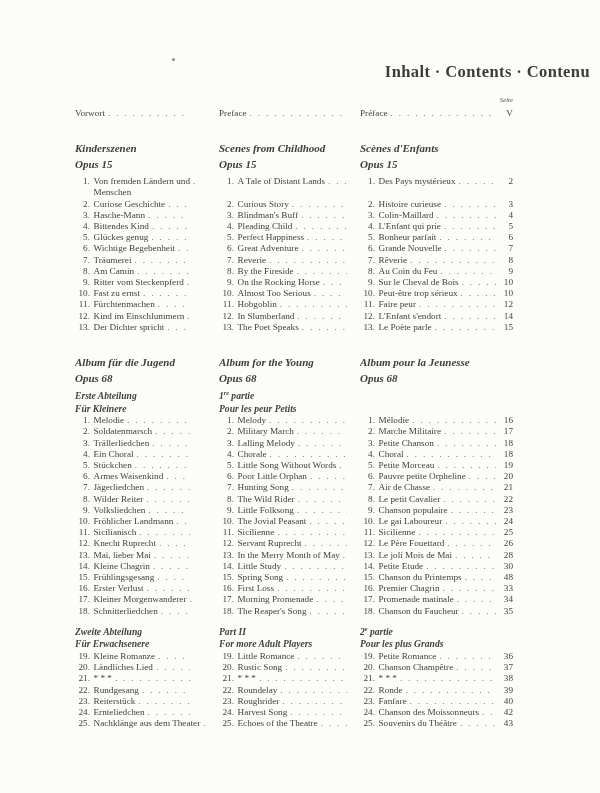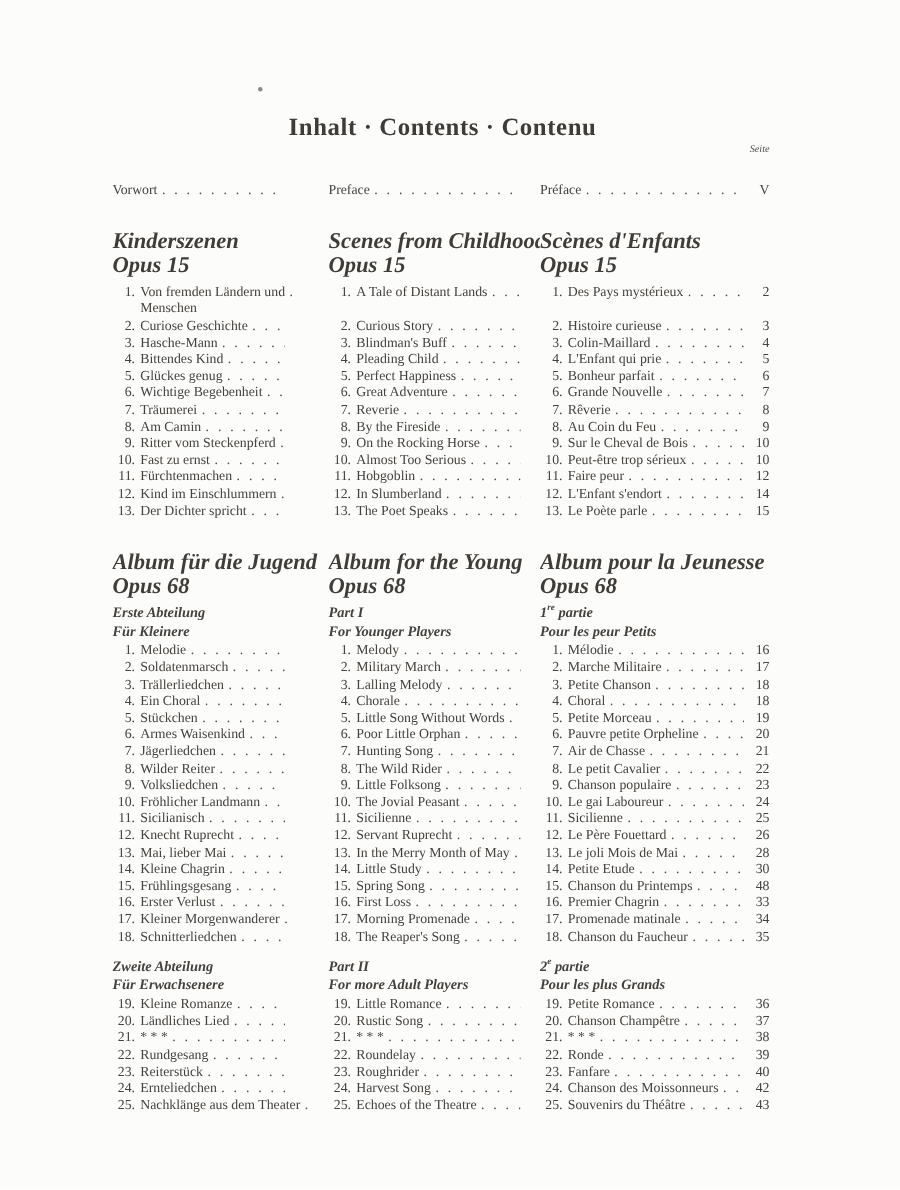--- a/index.html
+++ b/index.html
@@ -7,22 +7,22 @@
     position:relative;
     width:600px; height:793px;
     background:#fcfcfa;
     font-family:"Liberation Serif","DejaVu Serif",serif;
     color:#45423e;
     overflow:hidden;
   }
   .speck { position:absolute; left:172px; top:58px; width:3px; height:3px;
            background:#8d8b86; border-radius:50%; }
   .title {
-    margin:13px; padding:62px 10px 0 0;
-    text-align:center;
+    margin:0; padding:62px 10px 0 0;
+    text-align:right;
     font-size:16.5px; font-weight:600; letter-spacing:0.4px;
     color:#3f3c38;
   }
   .seite {
     position:absolute; top:96px; right:87px;
     font-style:italic; font-size:6.8px; color:#55524d;
   }
   
   .row {
     display:grid;
@@ -40,21 +40,21 @@
   .leader::after {
     content:". . . . . . . . . . . . . . . . . . . . . . . . . . . . . . . . . . . . . . . .";
     letter-spacing:1.8px; color:#504d48;
   }
   .pg { flex:0 0 17px; text-align:right; white-space:nowrap; }
   
   .preface-row { margin-top:26px; }
   .head-row { margin-top:21px; }
   .hcell { display:block; }
   .sec-title, .sec-opus {
-    font-style:italic; font-weight:600; font-size:15px; line-height:16px;
+    font-style:italic; font-weight:600; font-size:11px; line-height:16px;
     color:#403d39; white-space:nowrap;
   }
   .part { margin-top:4px; }
   .sub-row { margin-top:3px; }
   .shcell { display:block; }
   .subhead-line {
     font-style:italic; font-weight:600; font-size:9.6px; line-height:12.6px;
     white-space:nowrap;
   }
   .subhead-line sup { font-size:6.2px; vertical-align:super; line-height:0; }
@@ -362,24 +362,20 @@
             <div class="sec-title">Album pour la Jeunesse</div>
             <div class="sec-opus">Opus 68</div>
           </div>
         </div>
         <div class="part">
           <div class="row sub-row">
             <div class="shcell cell c1">
               <div class="subhead-line">Erste Abteilung</div>
               <div class="subhead-line">Für Kleinere</div>
             </div>
-            <div class="shcell cell c2">
-              <div class="subhead-line">Part I</div>
-              <div class="subhead-line">For Younger Players</div>
-            </div>
             <div class="shcell cell c3">
               <div class="subhead-line">1<sup>re</sup> partie</div>
               <div class="subhead-line">Pour les peur Petits</div>
             </div>
           </div>
           <div class="row item-row">
             <div class="cell c1">
               <span class="num">1.</span>
               <span class="txt">Melodie</span>
               <span class="leader"></span>

